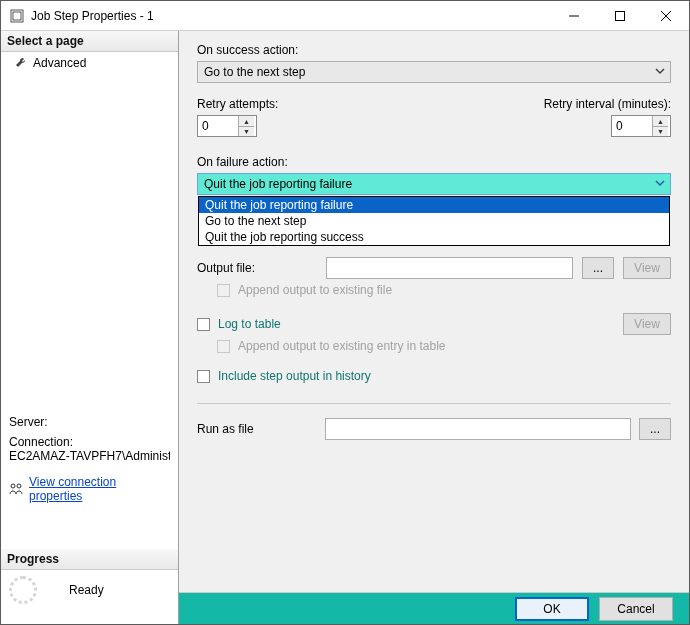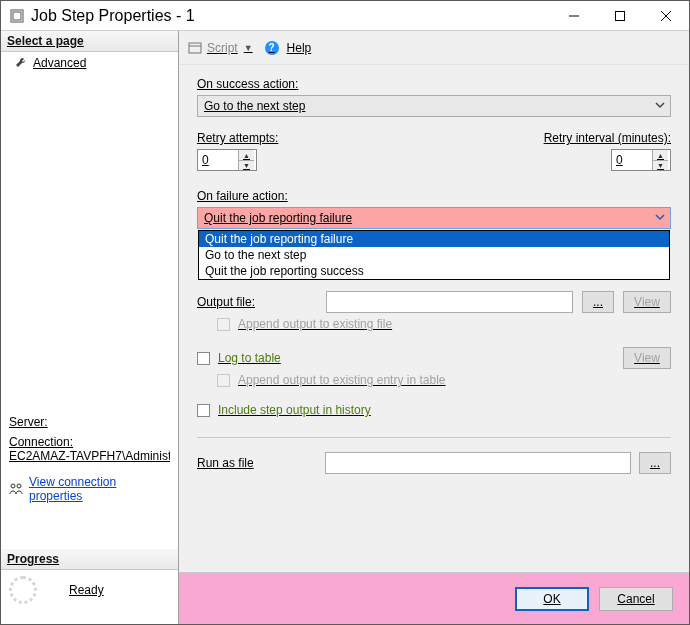--- a/index.html
+++ b/index.html
@@ -1,23 +1,23 @@
 <!DOCTYPE html>
 <html><head>
 <meta charset="utf-8">
 <style>
 * { box-sizing: border-box; font-family: "Segoe UI", Tahoma, sans-serif; font-size: 12px; }
 body { margin: 0; padding: 0; background: #fff; }
 .window { width: 690px; height: 625px; border: 1px solid #5a5a5a; display: flex; flex-direction: column; background: #fff; }
 .titlebar { height: 30px; display: flex; align-items: center; background: #fff; border-bottom: 1px solid #d0d0d0; }
 .titlebar-icon { width: 16px; height: 16px; margin: 0 6px 0 8px; display:flex; align-items:center; justify-content:center;}
-.titlebar-title { flex: 1; font-size: 16px; color: #000; }
+.titlebar-title { flex: 1; font-size: 12px; color: #000; }
 .win-btns { display: flex; }
 .win-btn { width: 46px; height: 30px; display: flex; align-items:center; justify-content:center; color:#222;}
-.body { flex:1; display:flex; min-height:0;text-decoration:underline;}
+.body { flex:1; display:flex; min-height:0;}
 .sidebar { width: 178px; background:#fff; border-right:1px solid #a0a0a0; display:flex; flex-direction:column;}
 .side-header { background: linear-gradient(#f7f7f7,#e9e9e9); border-bottom:1px solid #c9c9c9; padding:3px 6px; font-weight:bold; color:#111;}
 .side-items { padding:2px 0;}
 .side-item { display:flex; align-items:center; padding:2px 6px 2px 14px; color:#000;}
 .side-item .wrench { margin-right:6px; }
 .side-block { padding: 6px 8px; color:#000;}
 .spacer { flex:1; }
 .link { color:#0645cc; text-decoration: underline; cursor:pointer;}
 .people { margin-right:6px;}
 .progress-row { display:flex; align-items:center; padding:6px 8px 20px 8px;gap:22px;}
@@ -46,29 +46,29 @@
 .dd-option.selected { background:#0a64c8; color:#fff;}
 .outrow { display:flex; align-items:center; margin-top:62px; gap:9px;}
 .outrow .olabel { width:120px; color:#000;}
 .outrow input[type=text] { flex:1; height:22px; border:1px solid #adadad; background:#fff; padding:0 4px;}
 .btn { height:22px; min-width:48px; background:#e1e1e1; border:1px solid #adadad; display:flex; align-items:center; justify-content:center; padding:0 10px; color:#000;}
 .btn.disabled { color:#a2a2a2;}
 .chk-row { display:flex; align-items:center; margin-top:4px; gap:8px;}
 .chk-row.indent { padding-left:20px;}
 .chk { width:13px; height:13px; border:1px solid #888; background:#fff;}
 .chk.disabled { background:#f0f0f0; border-color:#c8c8c8;}
-.chk-label { color:#4d7c0f;}
+.chk-label { color:#0f766e;}
 .chk-label.disabled { color:#a2a2a2;}
 .logrow { display:flex; align-items:center; margin-top:16px;}
 .logrow .chk-row{ margin-top:0; flex:1;}
 .hr { height:1px; background:#c9c9c9; margin:20px 0 14px 0;}
 .runrow { display:flex; align-items:center; gap:8px;}
 .runrow .olabel{ width:120px;}
 .runrow input{ flex:1; height:22px; border:1px solid #adadad; background:#fff; padding:0 4px;}
-.footer { height:52px; border-top:1px solid #c9c9c9; background:#f9a8d4; display:flex; justify-content:flex-end; align-items:center; padding:0 16px; gap:10px;}
+.footer { height:32px; border-top:1px solid #c9c9c9; background:#14b8a6; display:flex; justify-content:flex-end; align-items:center; padding:0 16px; gap:10px;}
 .footer .btn { min-width:74px; height:24px;}
 .footer .btn.primary { border:2px solid #0a64c8; background:#e9f1fb;}
 svg { display:block;}
 </style>
 </head>
 <body>
 
 <div class="window">
   <div class="titlebar">
     <div class="titlebar-icon">
@@ -133,32 +133,20 @@
       </div>
       <div style="height:40px;"></div>
       <div class="side-header">Progress</div>
       <div class="progress-row">
         <div class="spinner"></div>
         <div>Ready</div>
       </div>
     </div>
 
     <div class="main">
-      <div class="toolbar">
-        <span class="tb-icon">
-            <svg width="14" height="14">
-              <rect x="1" y="2" width="12" height="10" fill="none" stroke="#777"></rect>
-              <line x1="1" y1="5" x2="13" y2="5" stroke="#777"></line>
-            </svg>
-          </span>
-        <span class="tb-label">Script</span>
-        <span class="tb-caret">▼</span>
-        <span class="help-icon">?</span>
-        <span style="color:#000;">Help</span>
-      </div>
 
       <div class="form">
         <div class="label">On success action:</div>
         <div class="combo">
           <span>Go to the next step</span>
           <span class="arrow">
               <svg width="12" height="12">
                 <path d="M2 4l4 4 4-4" fill="none" stroke="#444" stroke-width="1.5"></path>
               </svg>
             </span>
@@ -182,21 +170,21 @@
               <div class="spin-btns">
                 <div class="spin-btn">▲</div>
                 <div class="spin-btn">▼</div>
               </div>
             </div>
           </div>
         </div>
 
         <div class="failure-section">
           <div class="label">On failure action:</div>
-          <div class="combo" style="background:#fca5a5; border-color:#6aa7e2;">
+          <div class="combo" style="background:#5eead4; border-color:#6aa7e2;">
             <span>Quit the job reporting failure</span>
             <span class="arrow">
                 <svg width="12" height="12">
                   <path d="M2 4l4 4 4-4" fill="none" stroke="#2a5caa" stroke-width="1.5"></path>
                 </svg>
               </span>
             <div class="dropdown-list">
               <div class="dd-option selected">Quit the job reporting failure</div>
               <div class="dd-option">Go to the next step</div>
               <div class="dd-option">Quit the job reporting success</div>

